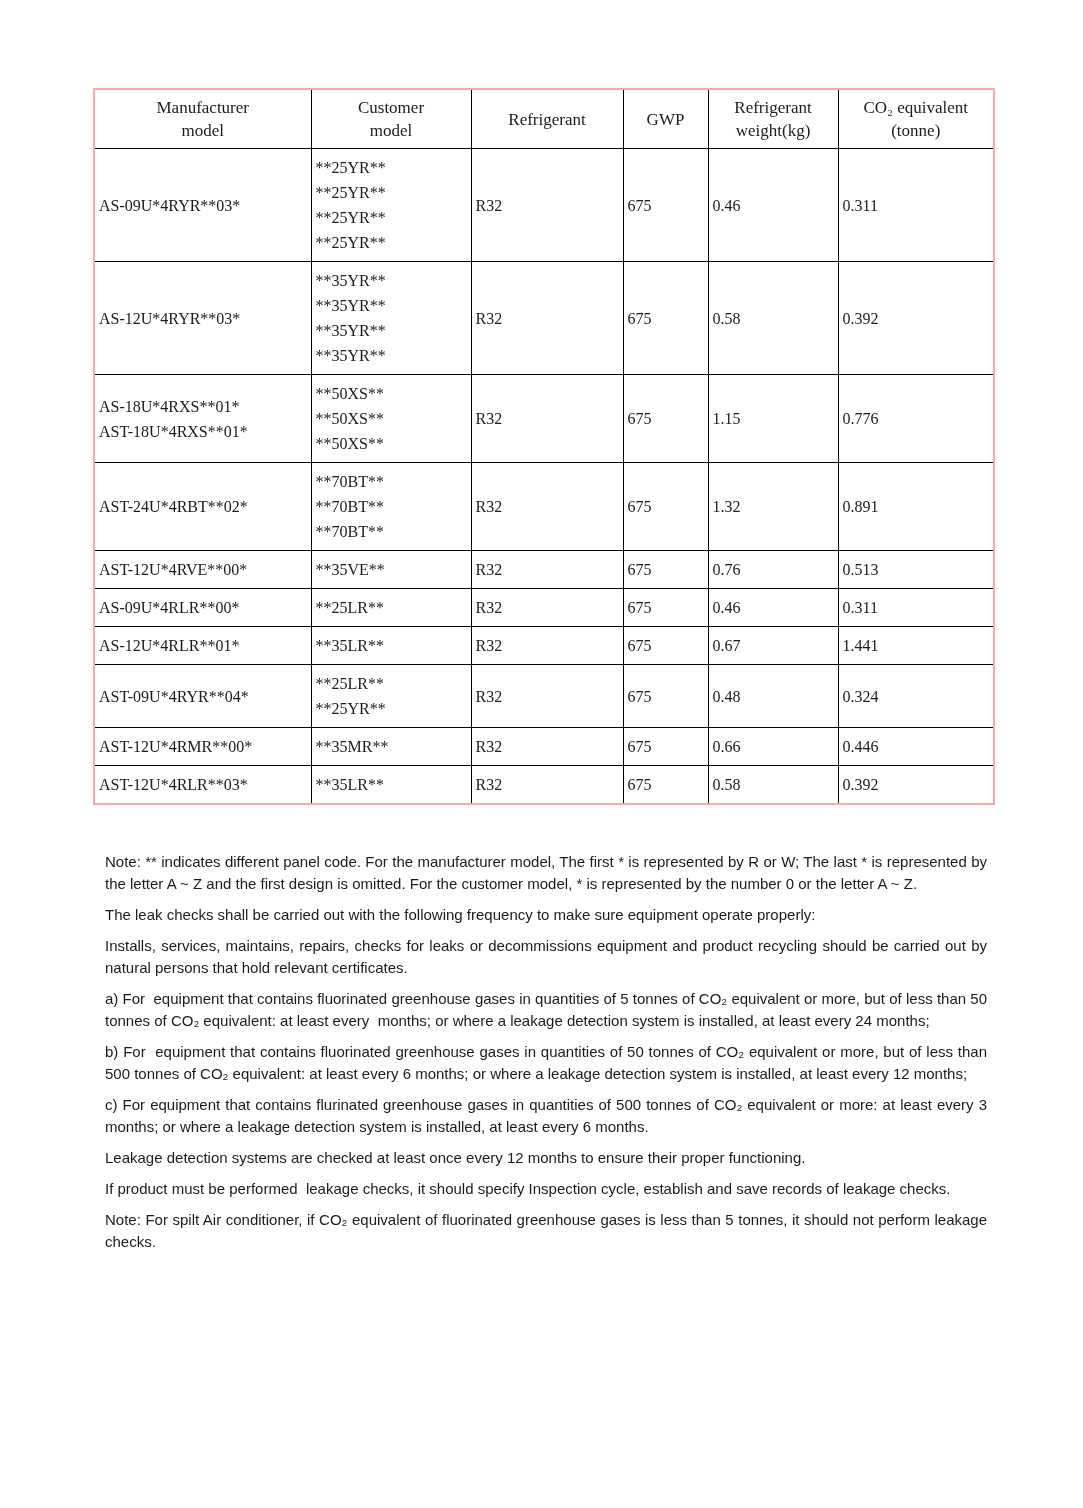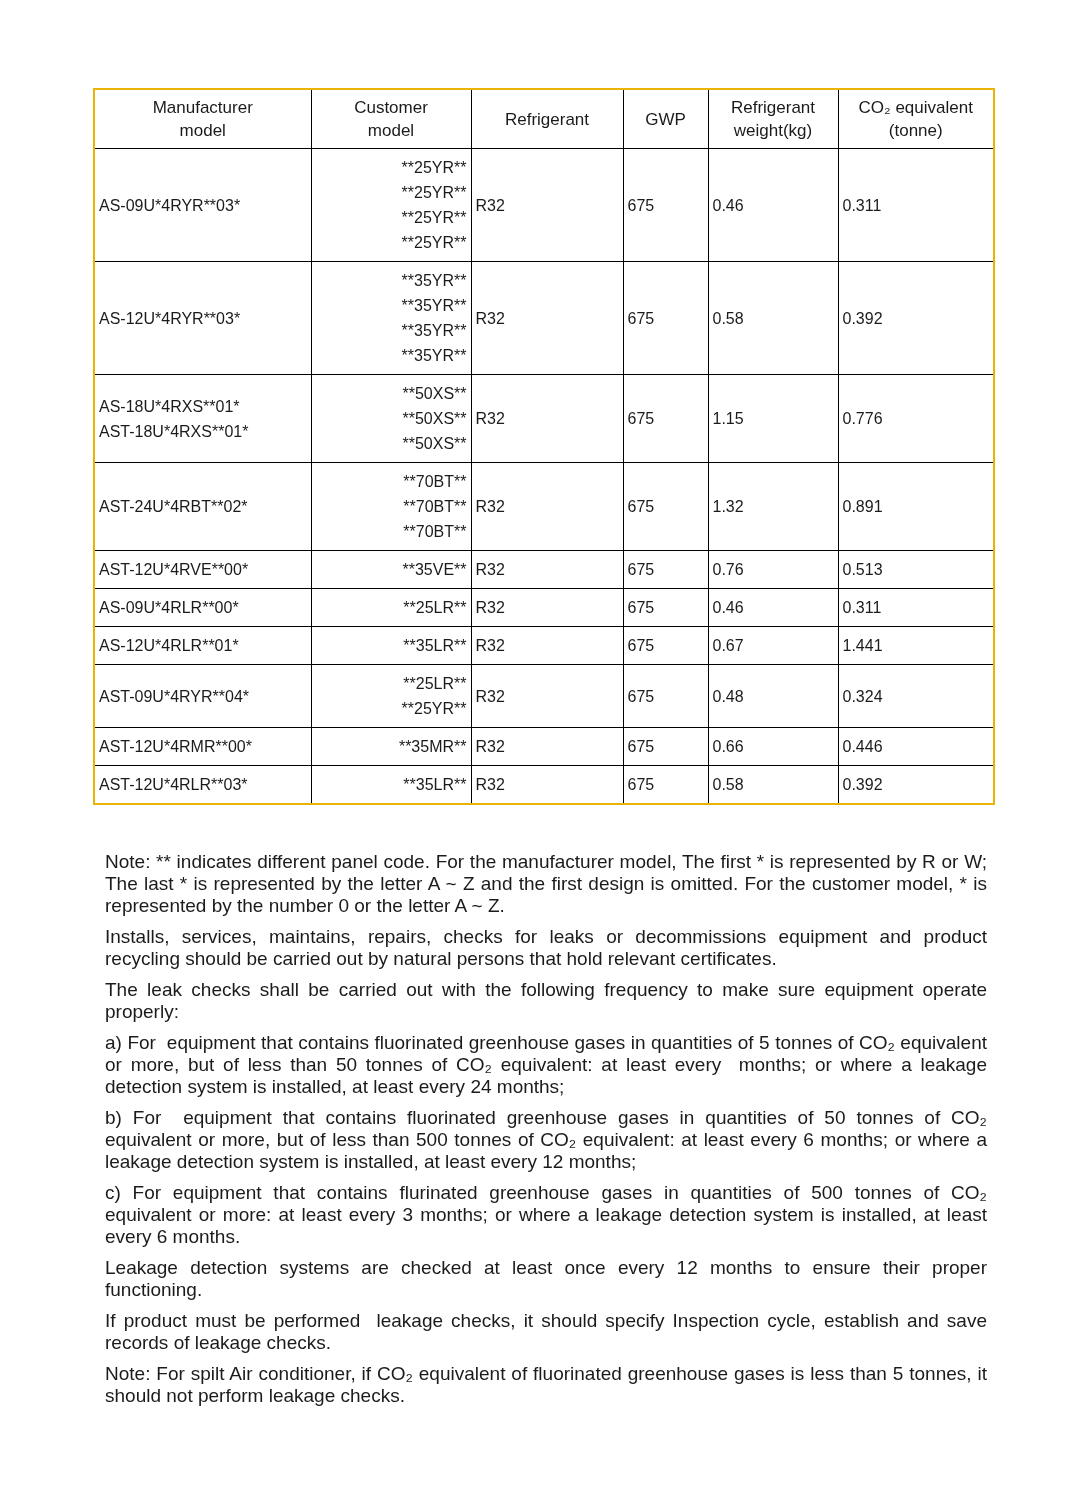--- a/index.html
+++ b/index.html
@@ -14,51 +14,52 @@
     min-height: 1508px;
     box-sizing: border-box;
     padding: 88px 90px 40px 93px;
     background: #ffffff;
     position: relative;
   }
   table.spec {
     border-collapse: collapse;
     width: 900px;
     table-layout: fixed;
-    border: 2px solid #eab308;
+    border: 2px solid #fca5a5;
+    font-family: Liberation Serif, serif;
   }
   table.spec th, table.spec td {
     border: 1px solid #000;
     white-space: pre-line;
     vertical-align: middle;
     font-weight: normal;
   }
   table.spec th {
     font-size: 17px;
     line-height: 23px;
     text-align: center;
     padding: 6px 4px;
     height: 46px;
   }
   table.spec td {
     font-size: 16px;
     line-height: 25px;
     padding: 6px 4px;
   }
   td.c-mfr  { text-align: left; padding-left: 12px; }
-  td.c-cust { text-align: right; padding-left: 15px; }
+  td.c-cust { text-align: left; padding-left: 15px; }
   td.c-ctr  { text-align: left; }
   .notes {
     width: 882px;
     margin-top: 46px;
     margin-left: 12px;
   }
   .notes p {
     margin: 0 0 9px 0;
-    font-size: 19px;
+    font-size: 15px;
     line-height: 22px;
     text-align: justify;
     white-space: pre-wrap;
   }
 </style>
 </head>
 <body>
 
 <div class="page">
 
@@ -176,22 +177,22 @@
         <td class="c-ctr">R32</td>
         <td class="c-ctr">675</td>
         <td class="c-ctr">0.58</td>
         <td class="c-ctr">0.392</td>
       </tr>
     </tbody>
   </table>
 
   <div class="notes">
     <p>Note: ** indicates different panel code. For the manufacturer model, The first * is represented by R or W; The last * is represented by the letter A ~ Z and the first design is omitted. For the customer model, * is represented by the number 0 or the letter A ~ Z.</p>
+    <p>The leak checks shall be carried out with the following frequency to make sure equipment operate properly:</p>
     <p>Installs, services, maintains, repairs, checks for leaks or decommissions equipment and product recycling should be carried out by natural persons that hold relevant certificates.</p>
-    <p>The leak checks shall be carried out with the following frequency to make sure equipment operate properly:</p>
     <p>a) For  equipment that contains fluorinated greenhouse gases in quantities of 5 tonnes of CO₂ equivalent or more, but of less than 50 tonnes of CO₂ equivalent: at least every  months; or where a leakage detection system is installed, at least every 24 months;</p>
     <p>b) For  equipment that contains fluorinated greenhouse gases in quantities of 50 tonnes of CO₂ equivalent or more, but of less than 500 tonnes of CO₂ equivalent: at least every 6 months; or where a leakage detection system is installed, at least every 12 months;</p>
     <p>c) For equipment that contains flurinated greenhouse gases in quantities of 500 tonnes of CO₂ equivalent or more: at least every 3 months; or where a leakage detection system is installed, at least every 6 months.</p>
     <p>Leakage detection systems are checked at least once every 12 months to ensure their proper functioning.</p>
     <p>If product must be performed  leakage checks, it should specify Inspection cycle, establish and save records of leakage checks.</p>
     <p>Note: For spilt Air conditioner, if CO₂ equivalent of fluorinated greenhouse gases is less than 5 tonnes, it should not perform leakage checks.</p>
   </div>
 
 </div>
 

